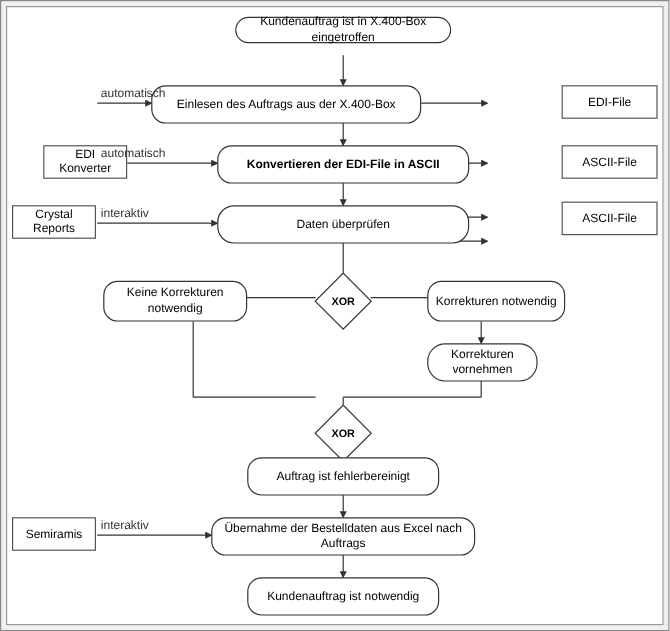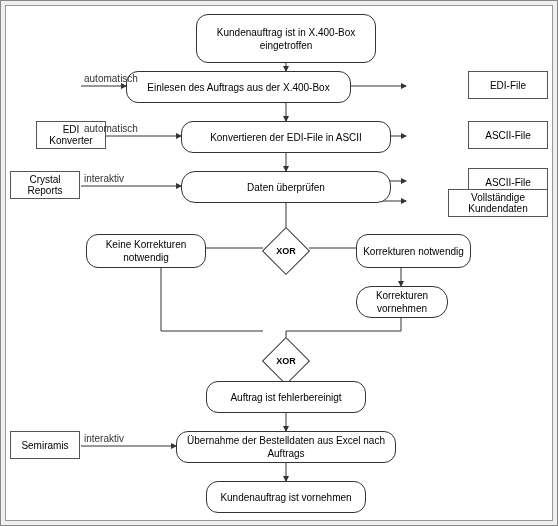--- a/index.html
+++ b/index.html
@@ -135,31 +135,31 @@
       <line x1="345" y1="195" x2="400" y2="195" stroke="#333" stroke-width="1" marker-end="url(#arrow)"></line>
 
       <line x1="75" y1="440" x2="170" y2="440" stroke="#333" stroke-width="1" marker-end="url(#arrow)"></line>
       <defs>
         <marker id="arrow" markerWidth="6" markerHeight="6" refX="5" refY="3" orient="auto">
           <path d="M0,0 L0,6 L6,3 z" fill="#333"></path>
         </marker>
       </defs>
     </svg>
 
-    <div class="box rounded" style="left:190px; top:8px; width:180px; height:49px; font-size:10px;">
+    <div class="box rounded" style="left:190px; top:8px; width:180px; height:22px; font-size:10px;">
       <span>Kundenauftrag ist
 in X.400-Box eingetroffen</span>
     </div>
 
     <div class="box rounded" style="left:120px; top:65px; width:225px; height:32px;">
       <span>Einlesen des Auftrags aus
 der X.400-Box</span>
     </div>
 
-    <div class="box rounded" style="left:175px; top:115px; width:210px; height:32px;">
+    <div class="box rounded" style="left:175px; top:115px; width:210px; height:32px;font-weight:bold;">
       <span>Konvertieren der EDI-File
 in ASCII</span>
     </div>
 
     <div class="box rounded" style="left:175px; top:165px; width:210px; height:32px;border-radius:14px;">
       <span>Daten überprüfen</span>
     </div>
 
     <div class="diamond" style="left:263px; top:228px; width:34px; height:34px;"></div>
     <div class="diamond-text" style="left:257px; top:228px; width:46px; height:34px; font-size:9px; font-weight:bold;">
@@ -191,21 +191,21 @@
 fehlerbereinigt</span>
     </div>
 
     <div class="box rounded" style="left:170px; top:425px; width:220px; height:32px;">
       <span>Übernahme der Bestelldaten
 aus Excel nach Auftrags</span>
     </div>
 
     <div class="box rounded" style="left:200px; top:475px; width:160px; height:32px;">
       <span>Kundenauftrag
-ist vornehmen</span>
+ist notwendig</span>
     </div>
 
 
     <div class="side-label" style="left:4px; top:115px; width:70px; height:28px;margin-left:26px;">
       <span>EDI Konverter</span>
     </div>
 
     <div class="side-label" style="left:4px; top:165px; width:70px; height:28px;">
       <span>Crystal Reports</span>
     </div>
@@ -229,17 +229,14 @@
 
     <div class="side-label" style="right:4px; top:65px; width:80px; height:28px;">
       <span>EDI-File</span>
     </div>
     <div class="side-label" style="right:4px; top:115px; width:80px; height:28px;">
       <span>ASCII-File</span>
     </div>
     <div class="side-label" style="right:4px; top:162px; width:80px; height:28px;">
       <span>ASCII-File</span>
     </div>
-    <div class="side-label" style="right:4px; top:183px; width:100px; height:28px;">
-      <span>Vollständige Kundendaten</span>
-    </div>
   </div>
 </div>
 
 </body></html>

